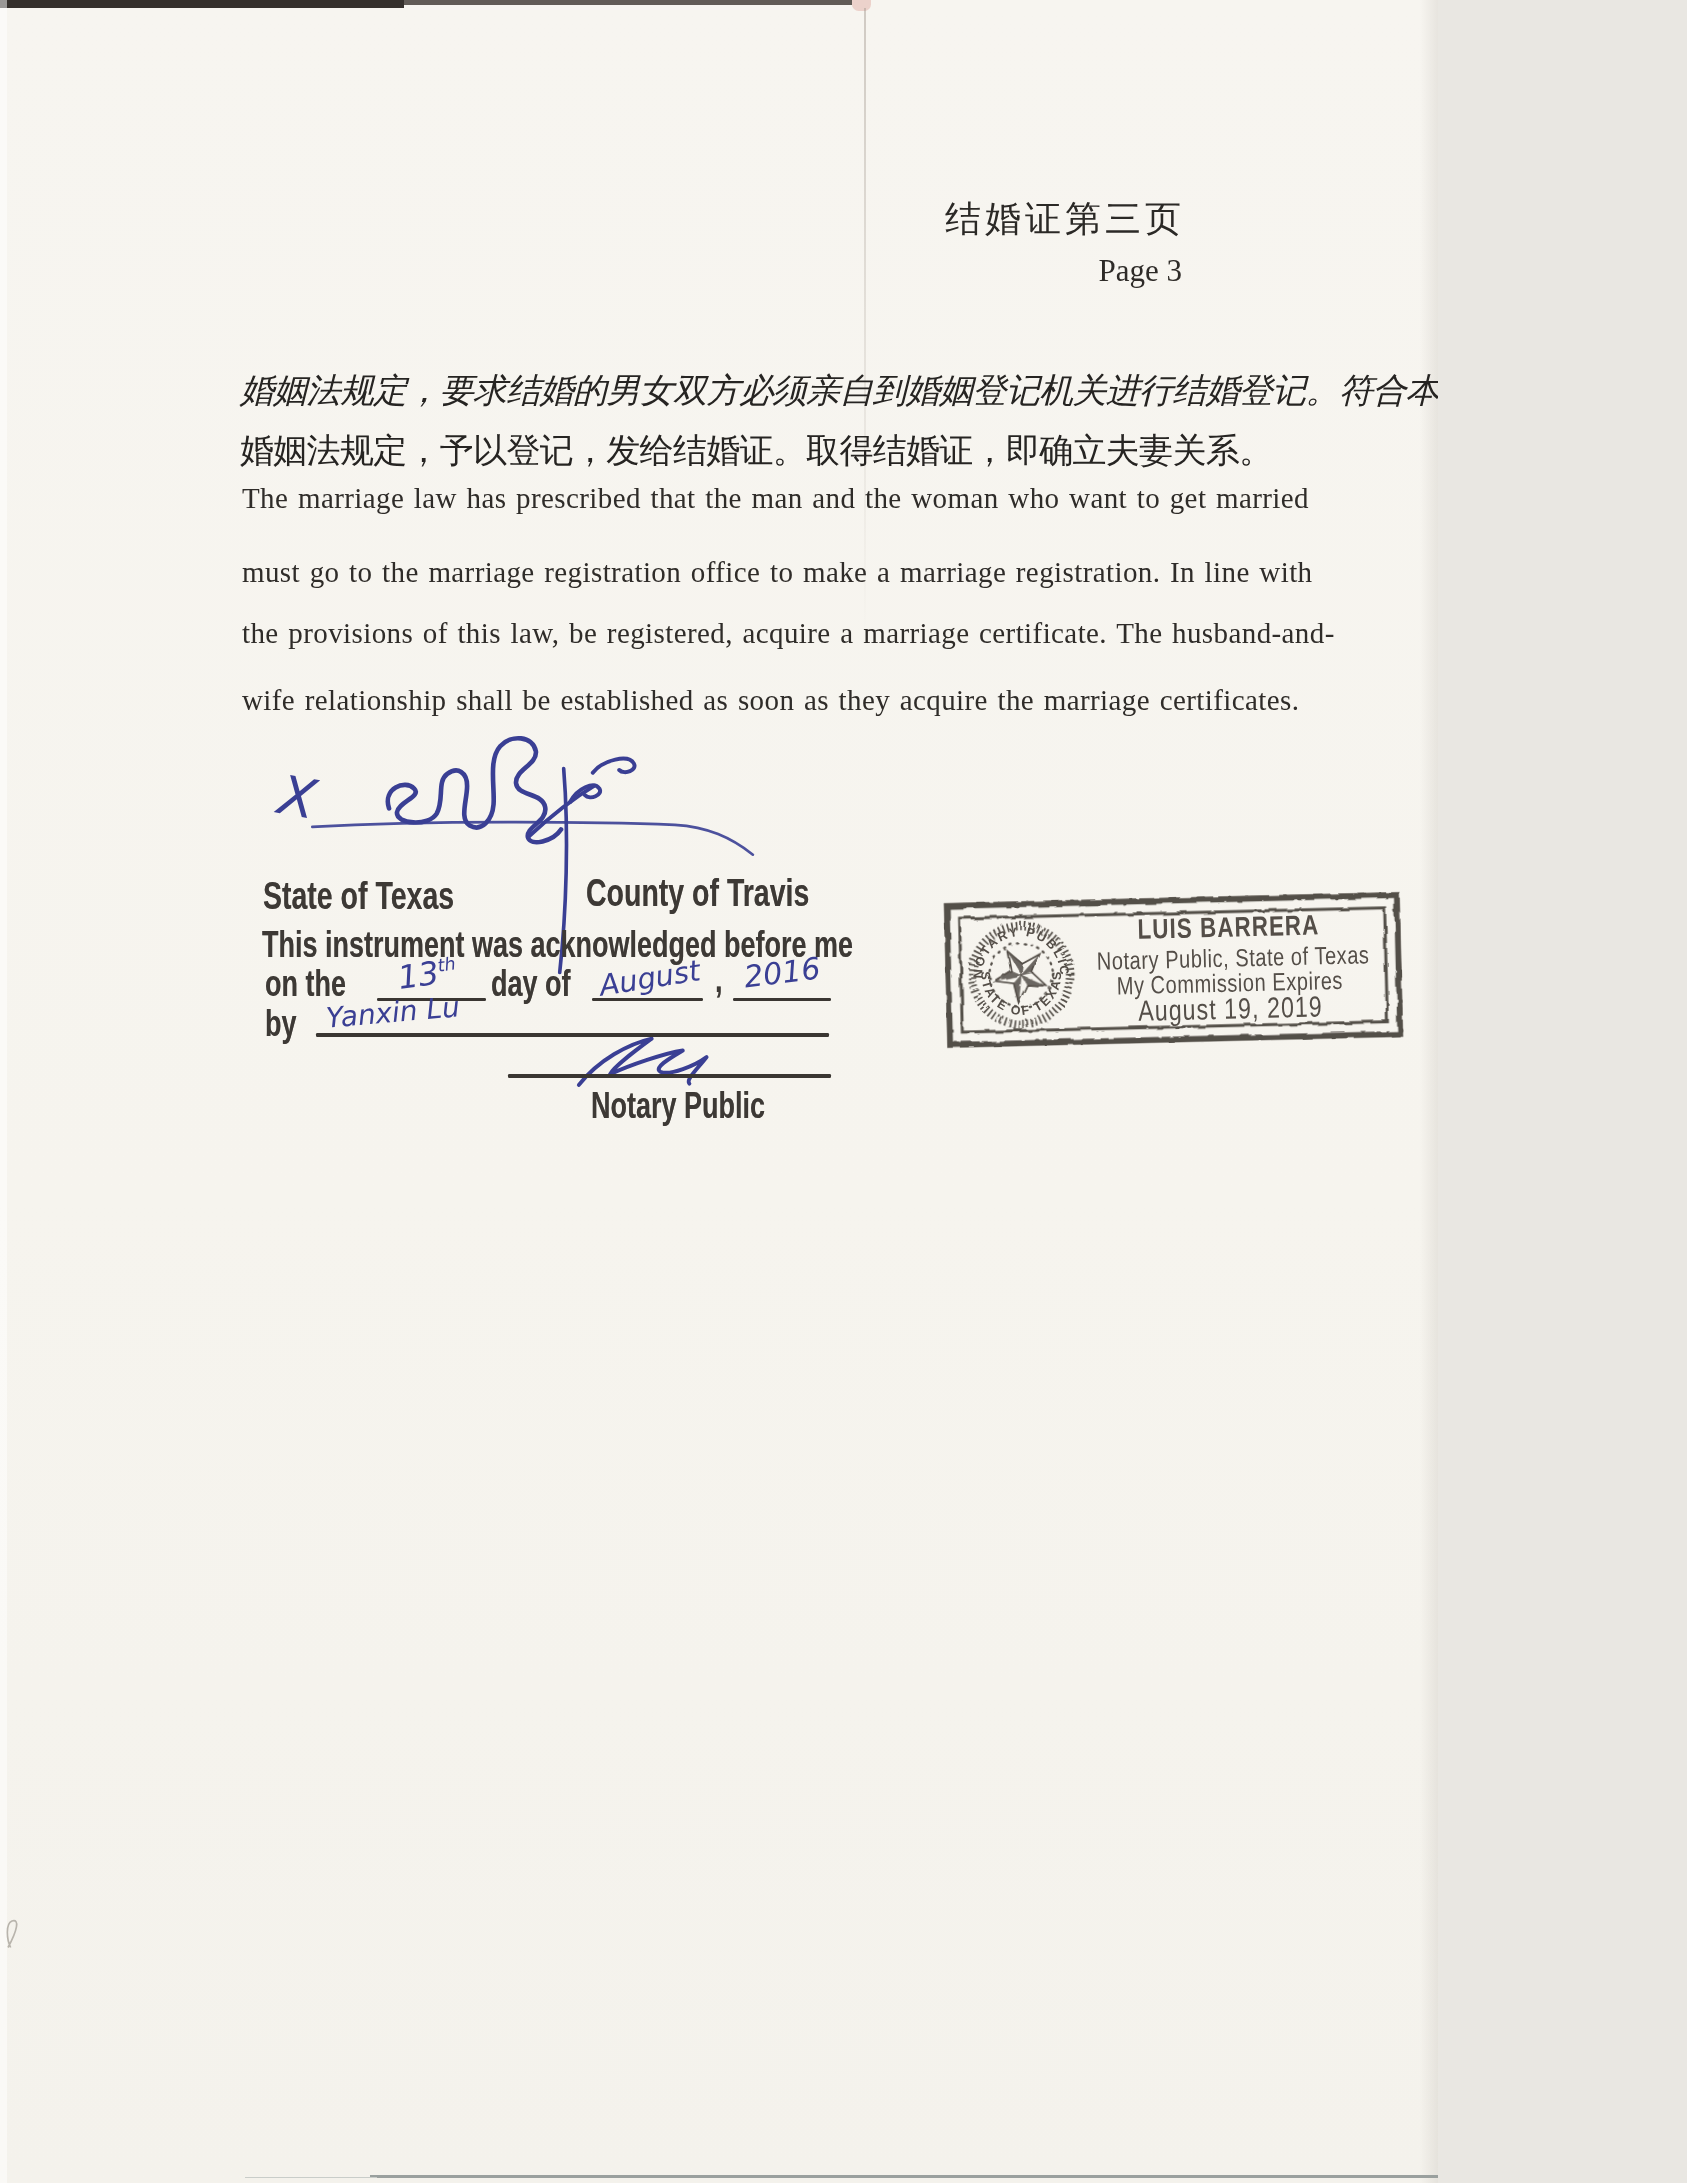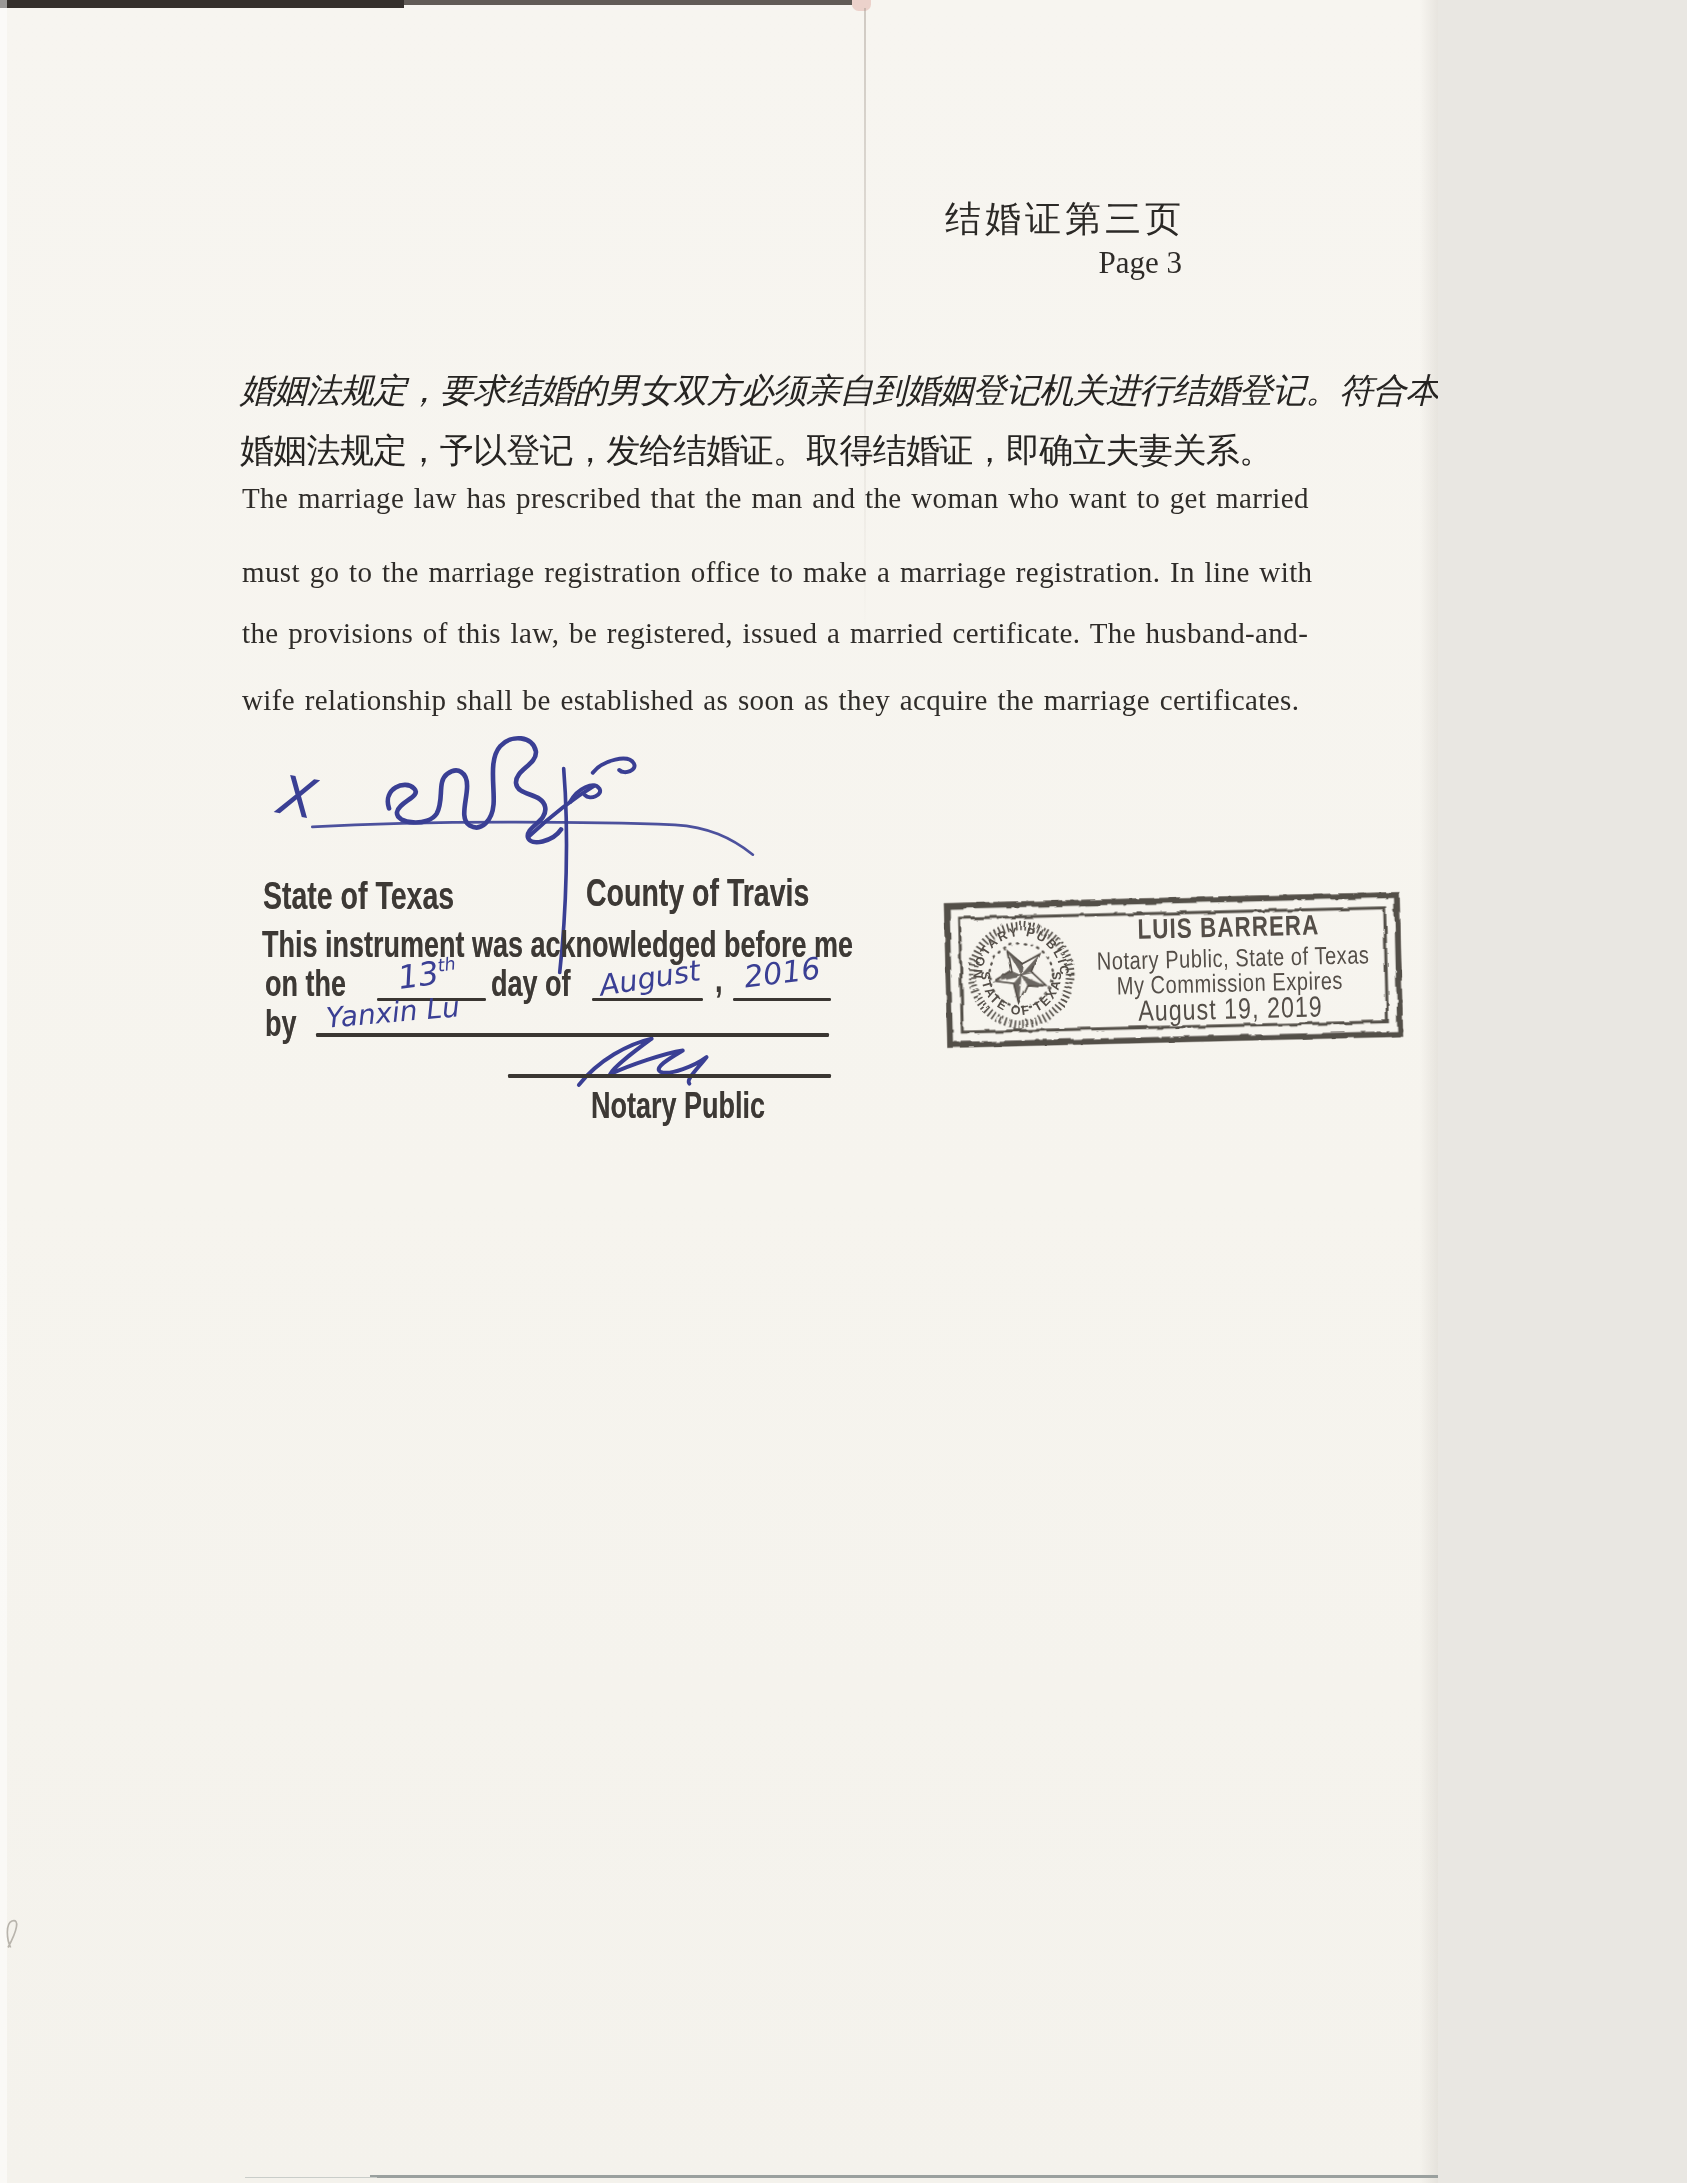--- a/index.html
+++ b/index.html
@@ -54,28 +54,28 @@
   <div class="abs artifact" style="left:0;top:0;width:404px;height:8px;background:#35302c;"></div>
   <div class="abs artifact" style="left:404px;top:0;width:463px;height:5.3px;background:#46403b;opacity:.85;"></div>
   <div class="abs artifact" style="left:852px;top:0;width:18.5px;height:10.6px;background:#ecd2cb;border-radius:0 0 6.6px 6.6px;"></div>
   <div class="abs artifact" style="left:864px;top:8px;width:2px;height:629px;background:linear-gradient(180deg,rgba(160,150,140,.45),rgba(160,150,140,0));"></div>
   <div class="abs artifact" style="left:0;top:0;width:6.6px;height:2183px;background:rgba(255,255,255,.5);"></div>
   <div class="abs artifact" style="right:0;top:0;width:18.5px;height:2183px;background:linear-gradient(90deg,rgba(190,185,178,0),rgba(190,185,178,.28));"></div>
   <div class="abs artifact" style="left:370px;top:2175px;width:1317px;height:2.6px;background:#9aa09e;"></div>
   <div class="abs artifact" style="left:245px;top:2177px;width:132px;height:1.3px;background:#c9cdc9;"></div>
 
   <div class="abs cn-title" style="right:253px;top:195px;">结婚证第三页</div>
-  <div class="abs page-label" style="right:256px;top:245px;">Page 3</div>
+  <div class="abs page-label" style="right:256px;top:253px;">Page 3</div>
 
   <div class="abs cn-line" style="left:240px;top:374px;font-style:italic;">婚姻法规定，要求结婚的男女双方必须亲自到婚姻登记机关进行结婚登记。符合本</div>
   <div class="abs cn-line" style="left:240px;top:434px;">婚姻法规定，予以登记，发给结婚证。取得结婚证，即确立夫妻关系。</div>
 
   <div class="abs en-line" style="left:242px;top:484px;">The marriage law has prescribed that the man and the woman who want to get married</div>
   <div class="abs en-line" style="left:242px;top:558px;">must go to the marriage registration office to make a marriage registration. In line with</div>
-  <div class="abs en-line" style="left:242px;top:619px;">the provisions of this law, be registered, issued a married certificate. The husband-and-</div>
+  <div class="abs en-line" style="left:242px;top:619px;">the provisions of this law, be registered, acquire a marriage certificate. The husband-and-</div>
   <div class="abs en-line" style="left:242px;top:679px;margin-top:7px;">wife relationship shall be established as soon as they acquire the marriage certificates.</div>
 
   <div class="abs hw" style="left:279px;top:766px;font-size:54px;transform:rotate(10deg);">X</div>
 
   <svg class="abs artifact" style="left:0;top:0;" width="1687" height="2183" viewBox="0 0 2550 3300" fill="none">
     <g stroke="#3a3f94" stroke-linecap="round" stroke-linejoin="round" fill="none">
 
       <path stroke-width="7" d="
         M 588 1222 C 578 1192 612 1178 626 1192 C 638 1204 602 1212 600 1228
         C 598 1246 648 1250 660 1230 C 672 1208 660 1182 676 1170

